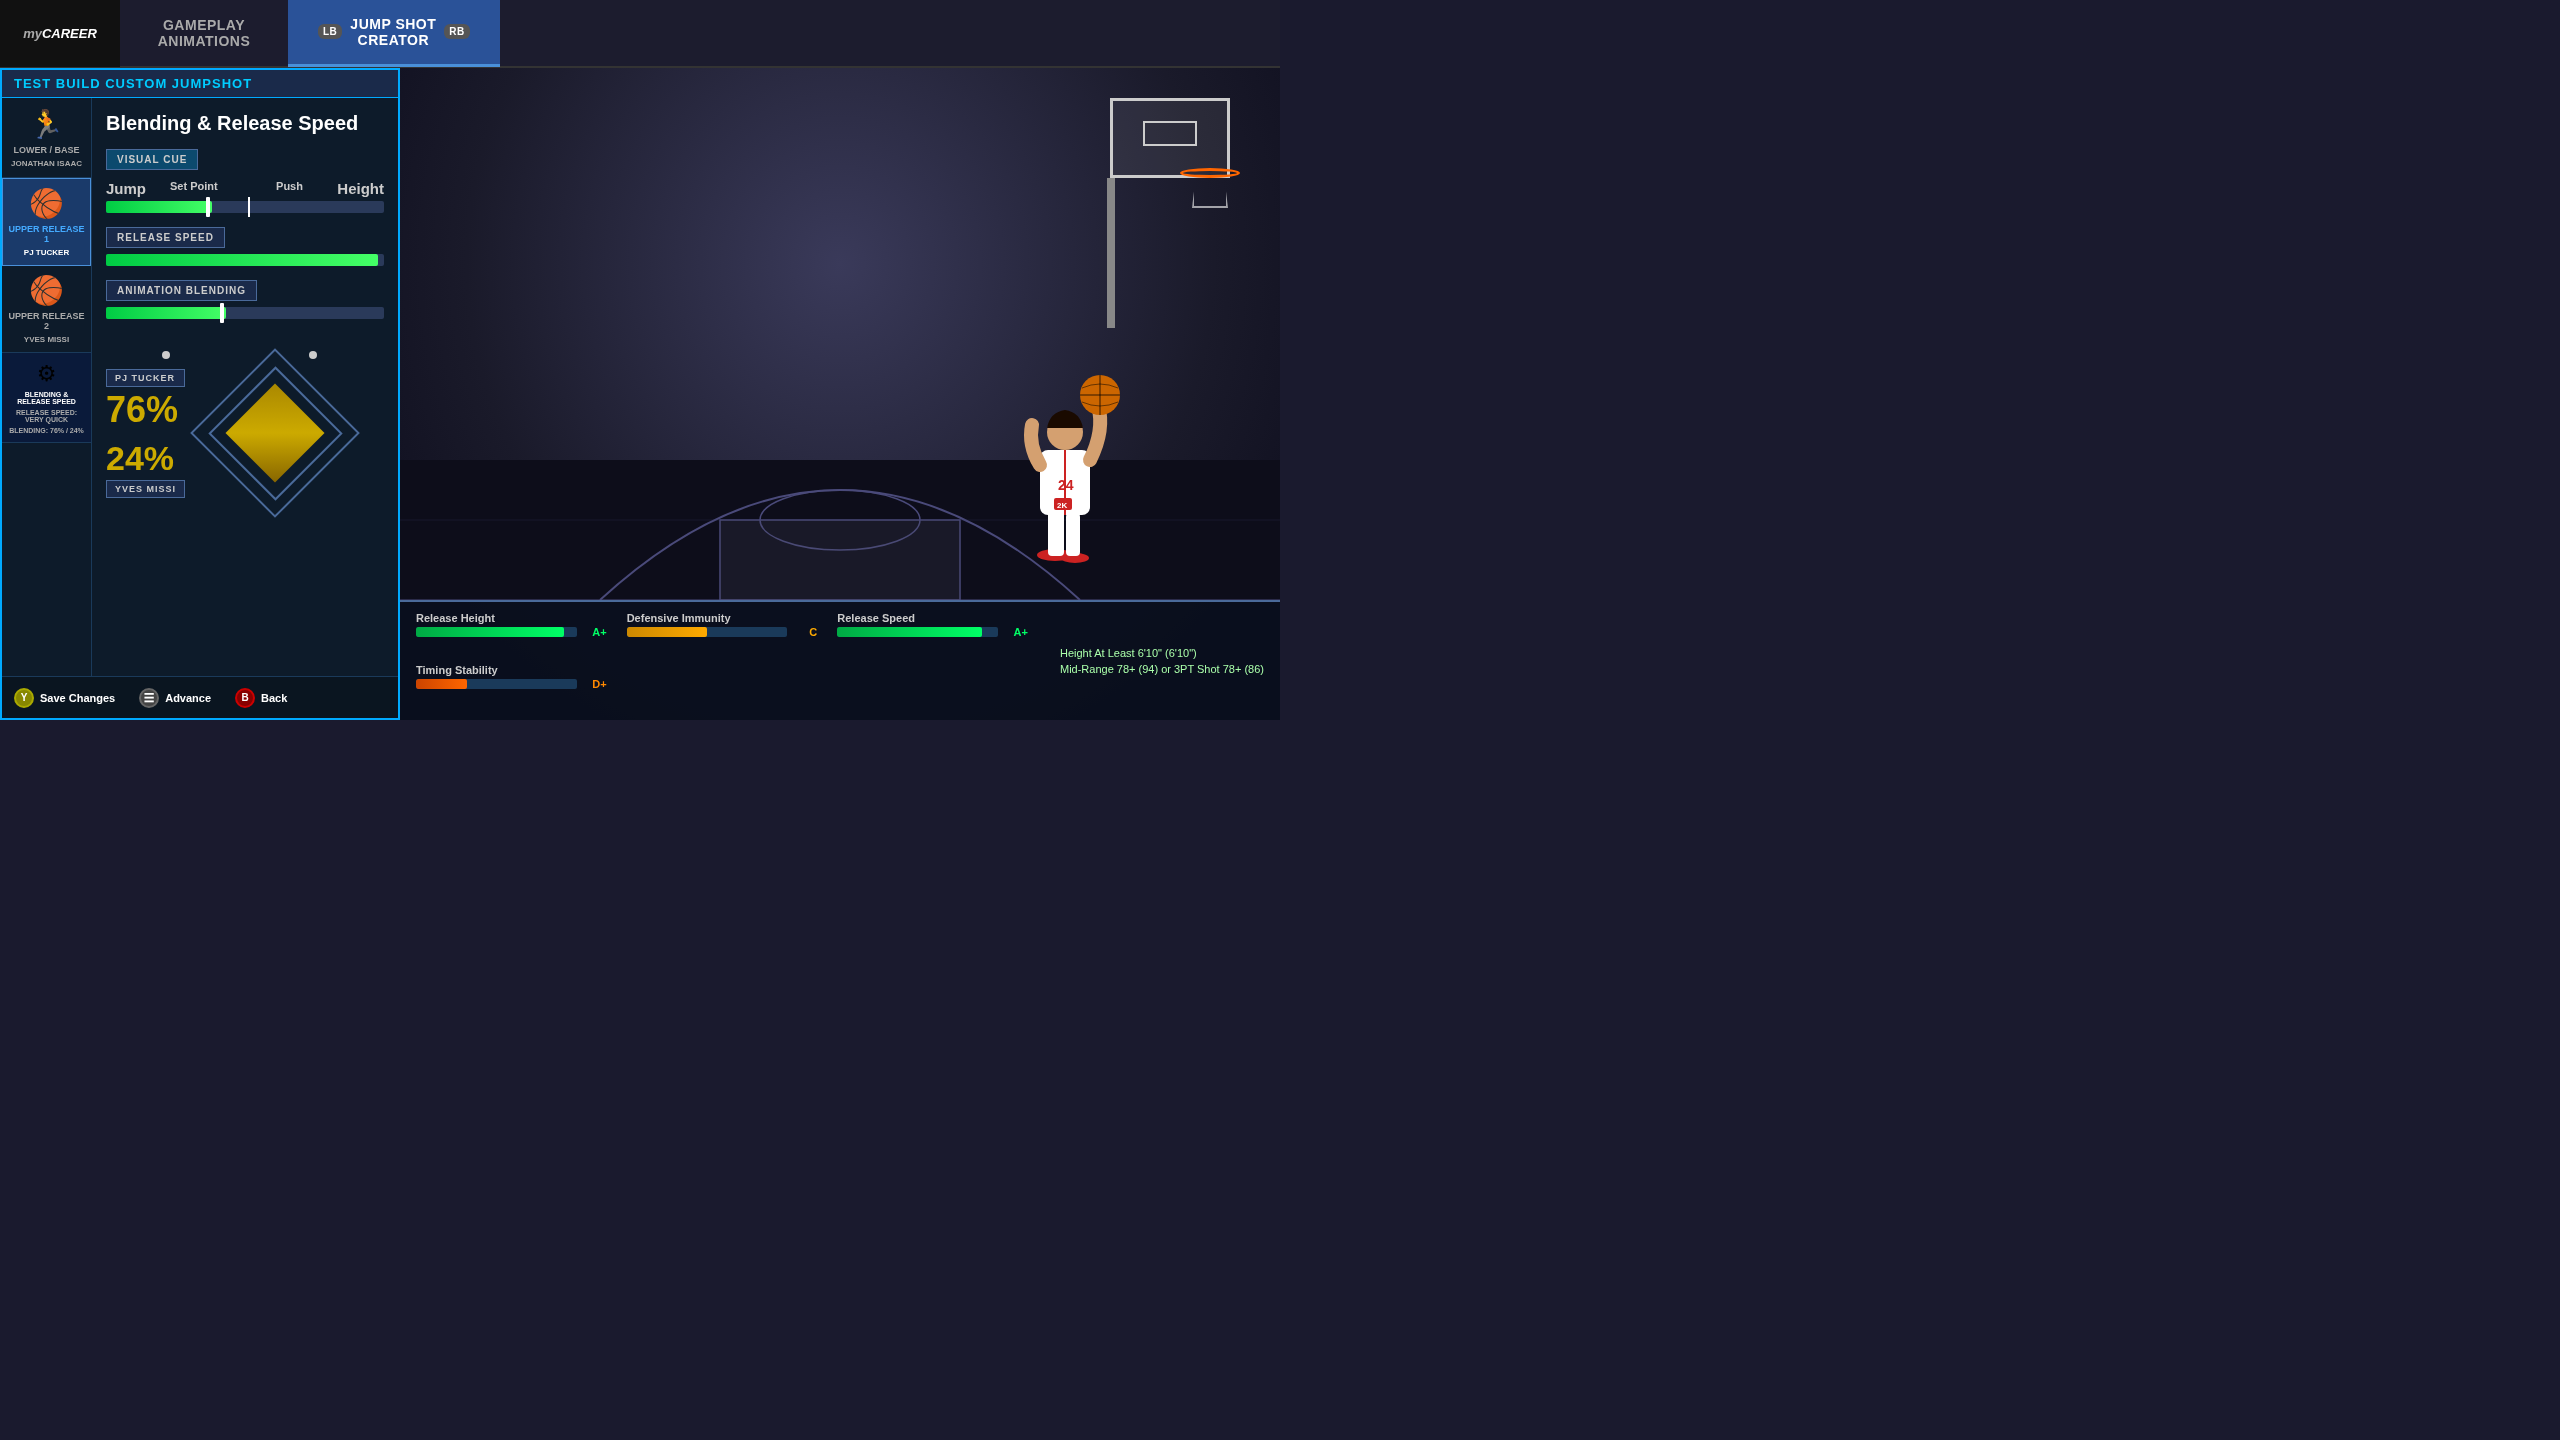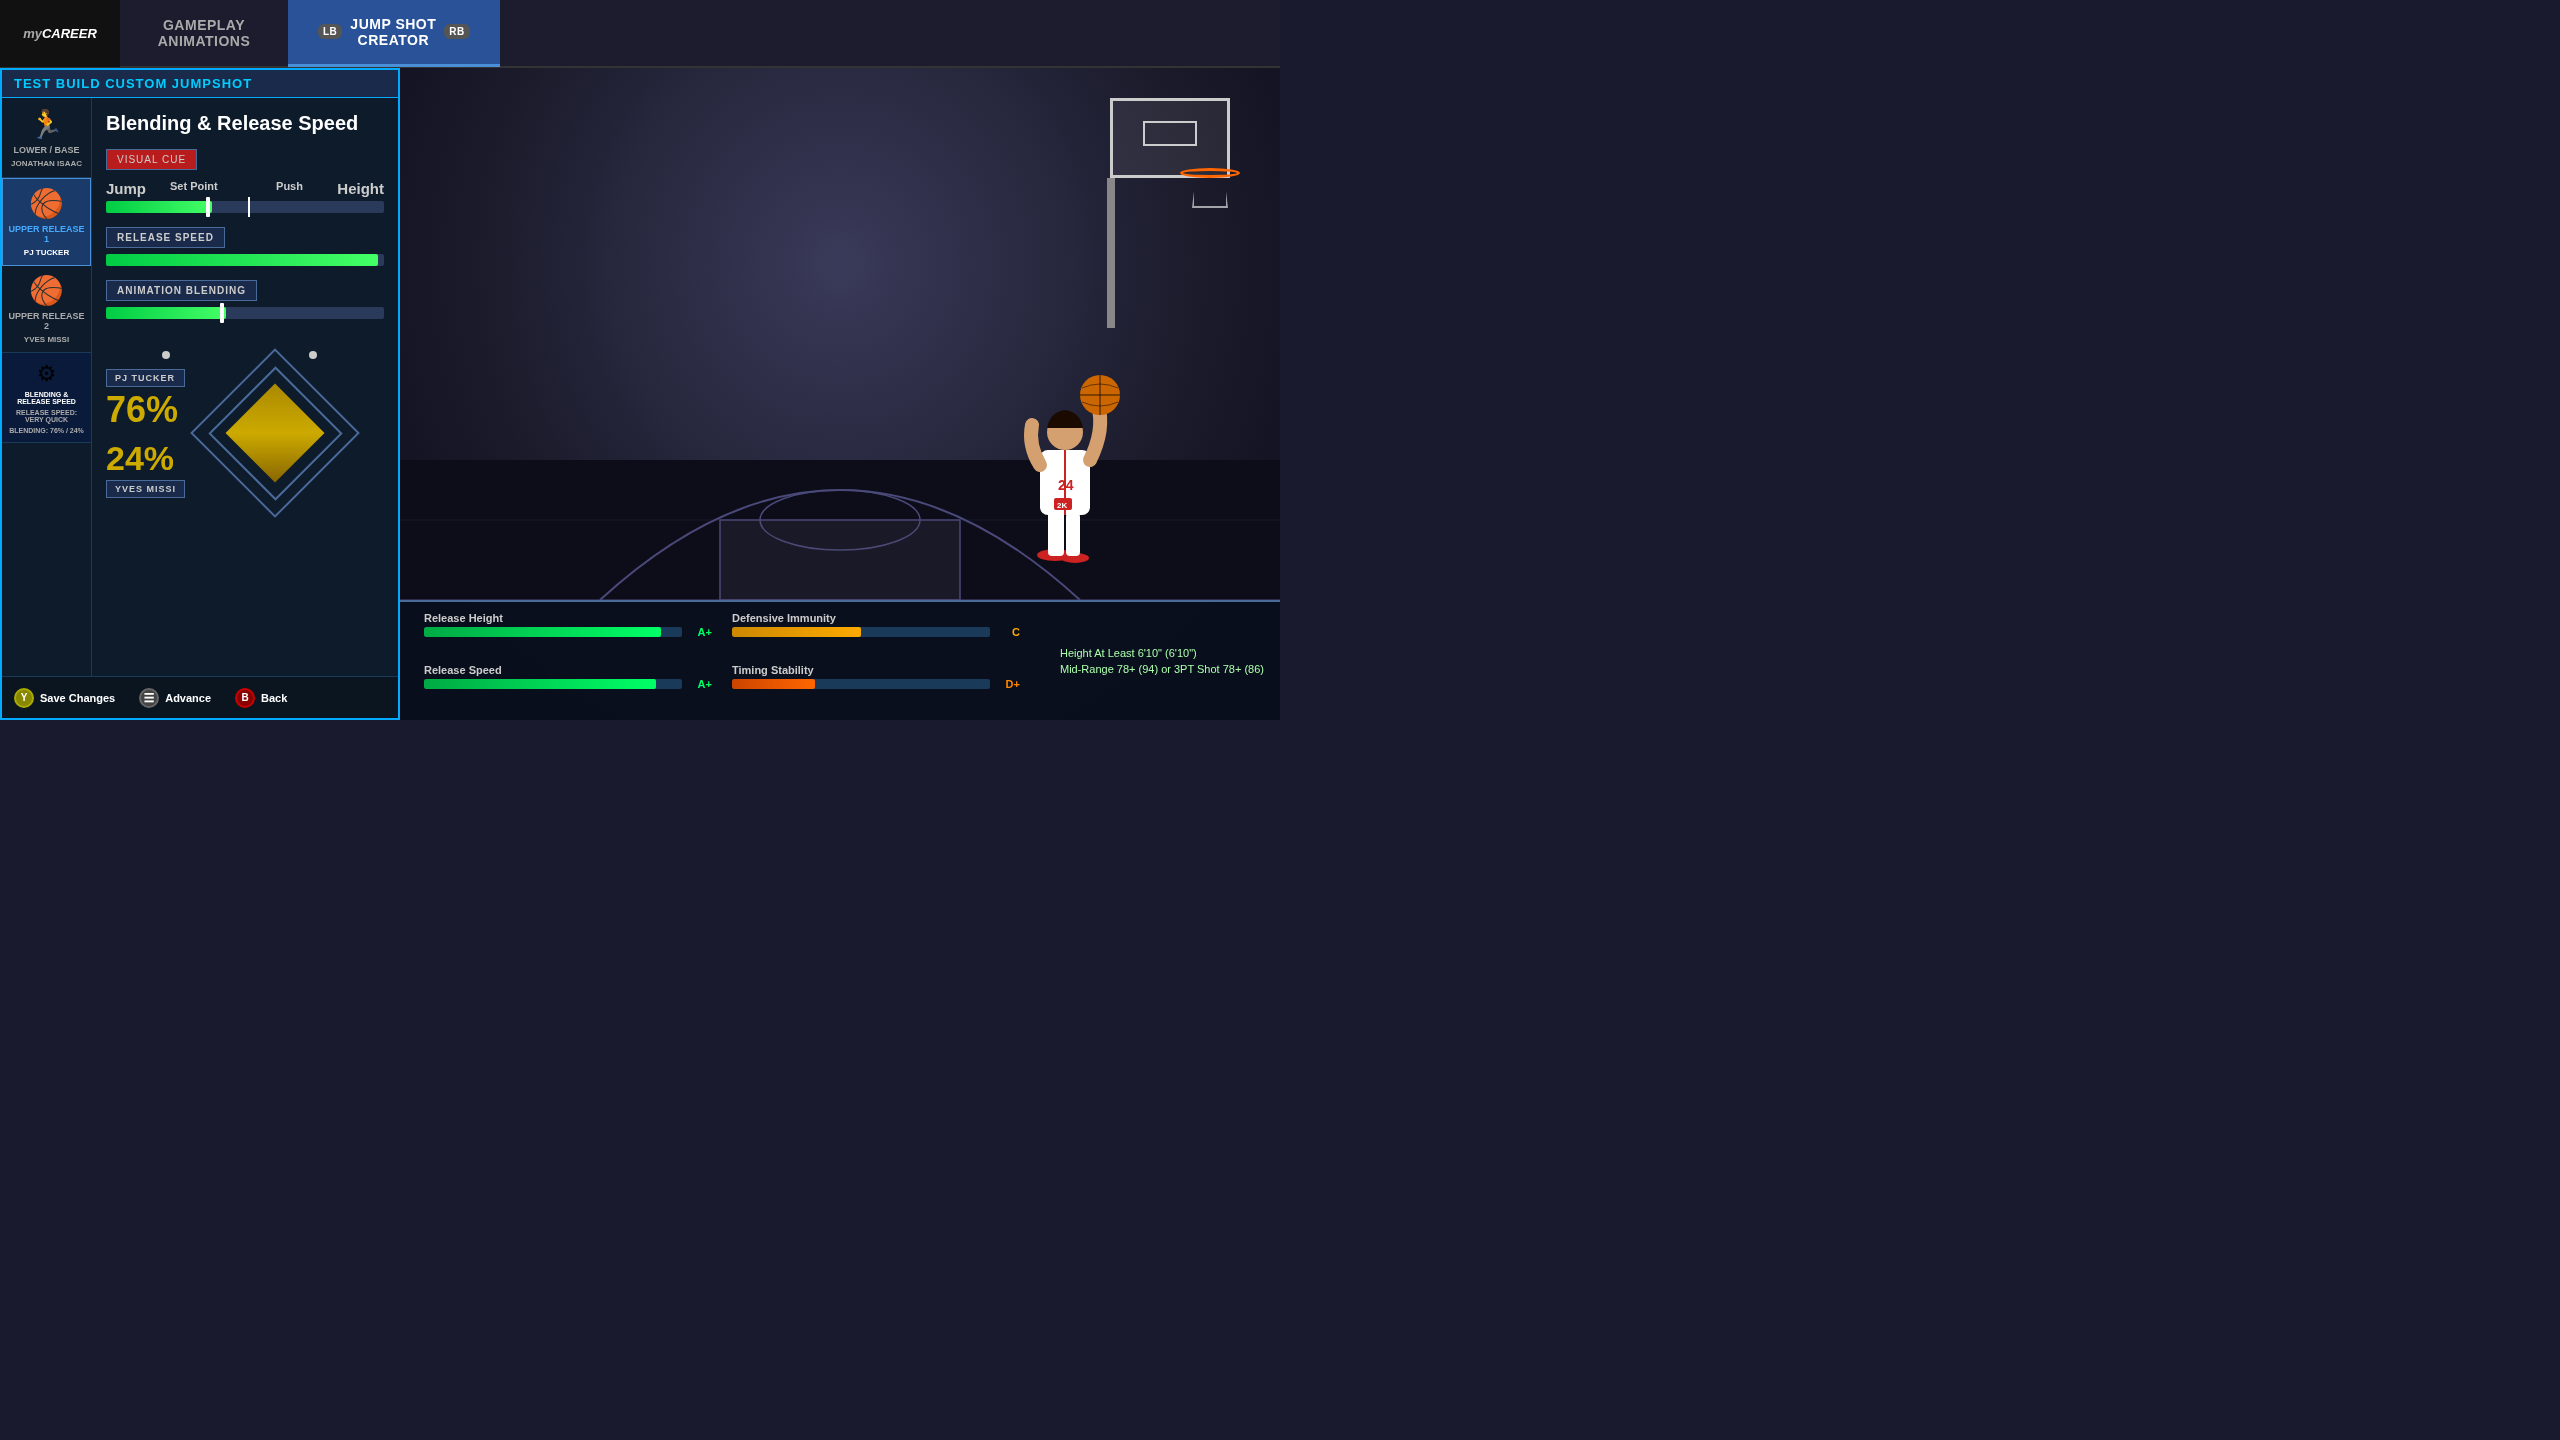--- a/index.html
+++ b/index.html
@@ -165,25 +165,25 @@
     .section-title {
       color: #fff;
       font-size: 20px;
       font-weight: bold;
       margin-bottom: 14px;
     }
 
     
     .badge-btn {
       display: inline-block;
-      background: #b91c1c;
+      background: #0c4a6e;
       border: 1px solid #4a6a9a;
       color: #ccc;
       font-size: 10px;
-      font-weight: normal;
+      font-weight: bold;
       padding: 4px 10px;
       letter-spacing: 1px;
       margin-bottom: 10px;
     }
 
     
     .slider-section {
       margin-bottom: 14px;
     }
     .slider-labels {
@@ -454,23 +454,23 @@
       color: #fff;
       font-size: 20px;
       font-weight: 900;
       text-transform: uppercase;
       text-align: center;
       line-height: 1.1;
       letter-spacing: 1px;
     }
     .shot-attr-stats {
       flex: 1;
-      padding: 10px 24px;
+      padding: 10px 16px;
       display: grid;
-      grid-template-columns: 1fr 1fr;
+      grid-template-columns: 1fr 1fr 1fr;
       gap: 6px 20px;
     }
     .stat-row {
       display: flex;
       flex-direction: column;
       gap: 2px;
     }
     .stat-name {
       color: #ccc;
       font-size: 11px;

